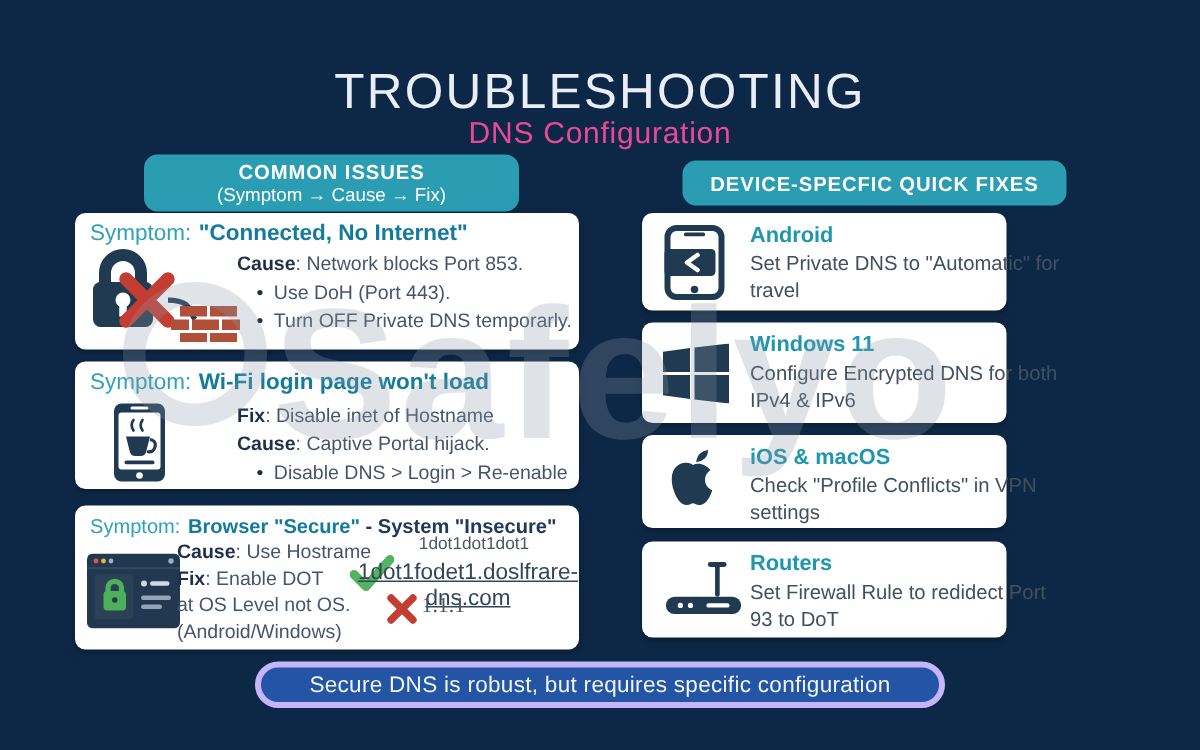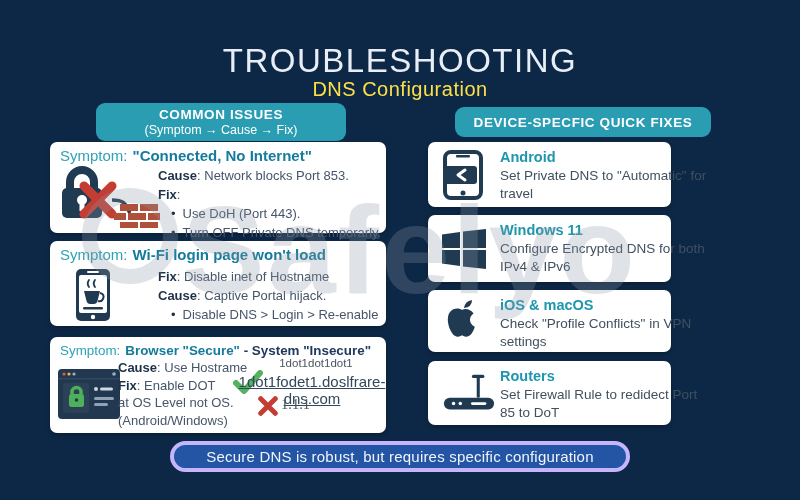--- a/index.html
+++ b/index.html
@@ -2,21 +2,21 @@
 <html><head>
 <meta charset="utf-8">
 <style>
   * { margin:0; padding:0; box-sizing:border-box; }
   body { font-family:"Liberation Sans","DejaVu Sans",sans-serif; background:#0b2140; }
   .canvas { position:relative; width:800px; height:500px; background:#0d2847; overflow:hidden; }
 
   .main-title { position:absolute; top:42px; left:0; width:100%; text-align:center;
     font-size:33px; font-weight:normal; color:#e9eef6; letter-spacing:1.5px; }
   .sub-title { position:absolute; top:78px; left:0; width:100%; text-align:center;
-    font-size:20px; color:#fde047; letter-spacing:.5px; }
+    font-size:20px; color:#ec4899; letter-spacing:.5px; }
 
   .col-header { position:absolute; background:#2a9db3; color:#fff; border-radius:9px;
     display:flex; flex-direction:column; align-items:center; justify-content:center; }
   .col-header.left { left:96px; top:103px; width:250px; height:38px; }
   .col-header.right { left:455px; top:107px; width:256px; height:30px; }
   .col-header .l1 { font-size:13.5px; font-weight:bold; letter-spacing:.6px; }
   .col-header .l2 { font-size:12.5px; margin-top:1px; }
 
   .card { position:absolute; background:#ffffff; border-radius:7px;
     box-shadow:0 2px 5px rgba(0,0,0,.28); }
@@ -105,21 +105,20 @@
           <rect x="86" y="40" width="18" height="7"></rect>
         <rect x="60" y="49" width="12" height="7"></rect>
           <rect x="74" y="49" width="18" height="7"></rect>
           <rect x="94" y="49" width="12" height="7"></rect>
         <rect x="66" y="58" width="18" height="6"></rect>
           <rect x="86" y="58" width="18" height="6"></rect>
       </g>
     </svg>
     <div class="cbody">
       <div><b>Cause</b><span>: Network blocks Port 853.</span></div>
-      <div><b>Fix</b><span>:</span></div>
       <div class="bullets">
         <div class="bullet">Use DoH (Port 443).</div>
         <div class="bullet">Turn OFF Private DNS temporarly.</div>
       </div>
     </div>
   </div>
 
   <div class="card lcard" id="lcard2">
     <div class="symline">
       <span class="lbl">Symptom:</span><span class="bold">Wi-Fi login page won't load</span>
@@ -226,21 +225,21 @@
     <svg class="ric" width="54" height="38" viewBox="0 0 56 38">
       <rect x="36" y="2" width="3.2" height="22" rx="1.6" fill="#203a52"></rect>
       <rect x="31" y="0" width="13" height="3.5" rx="1.7" fill="#203a52"></rect>
       <rect x="2" y="24" width="52" height="12" rx="6" fill="#203a52"></rect>
       <circle cx="12" cy="30" r="1.8" fill="#fff"></circle>
         <circle cx="19" cy="30" r="1.8" fill="#fff"></circle>
       <rect x="30" y="28.5" width="16" height="3" rx="1.5" fill="#fff"></rect>
     </svg>
     <div class="rtxt">
       <div class="rtitle">Routers</div>
-      <div class="rdesc">Set Firewall Rule to redidect Port 85 to DoT</div>
+      <div class="rdesc">Set Firewall Rule to redidect Port 93 to DoT</div>
     </div>
   </div>
 
   <div class="watermark">
     <div class="ring"></div>
     <div class="wtext">Safelyo</div>
   </div>
 
   <div class="footer-pill">
     <span>Secure DNS is robust, but requires specific configuration</span>

